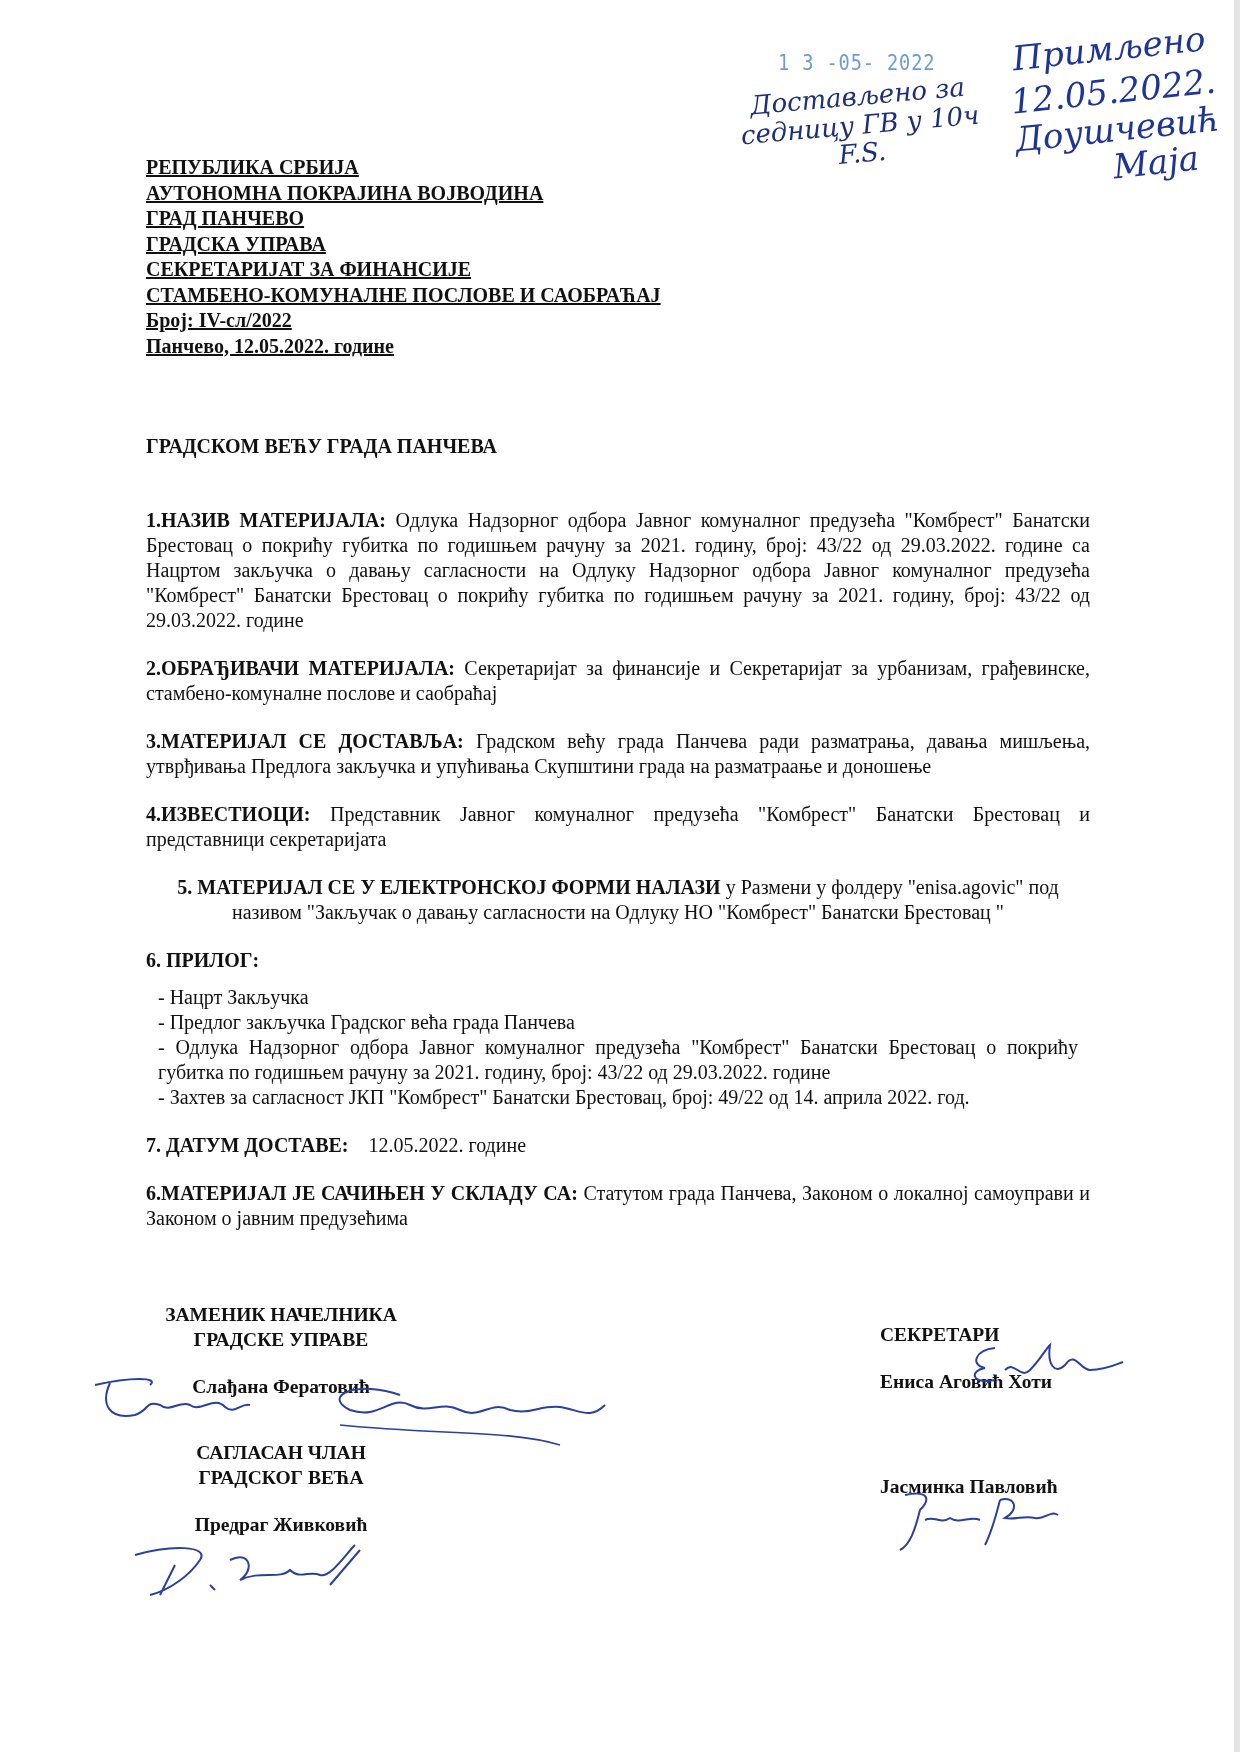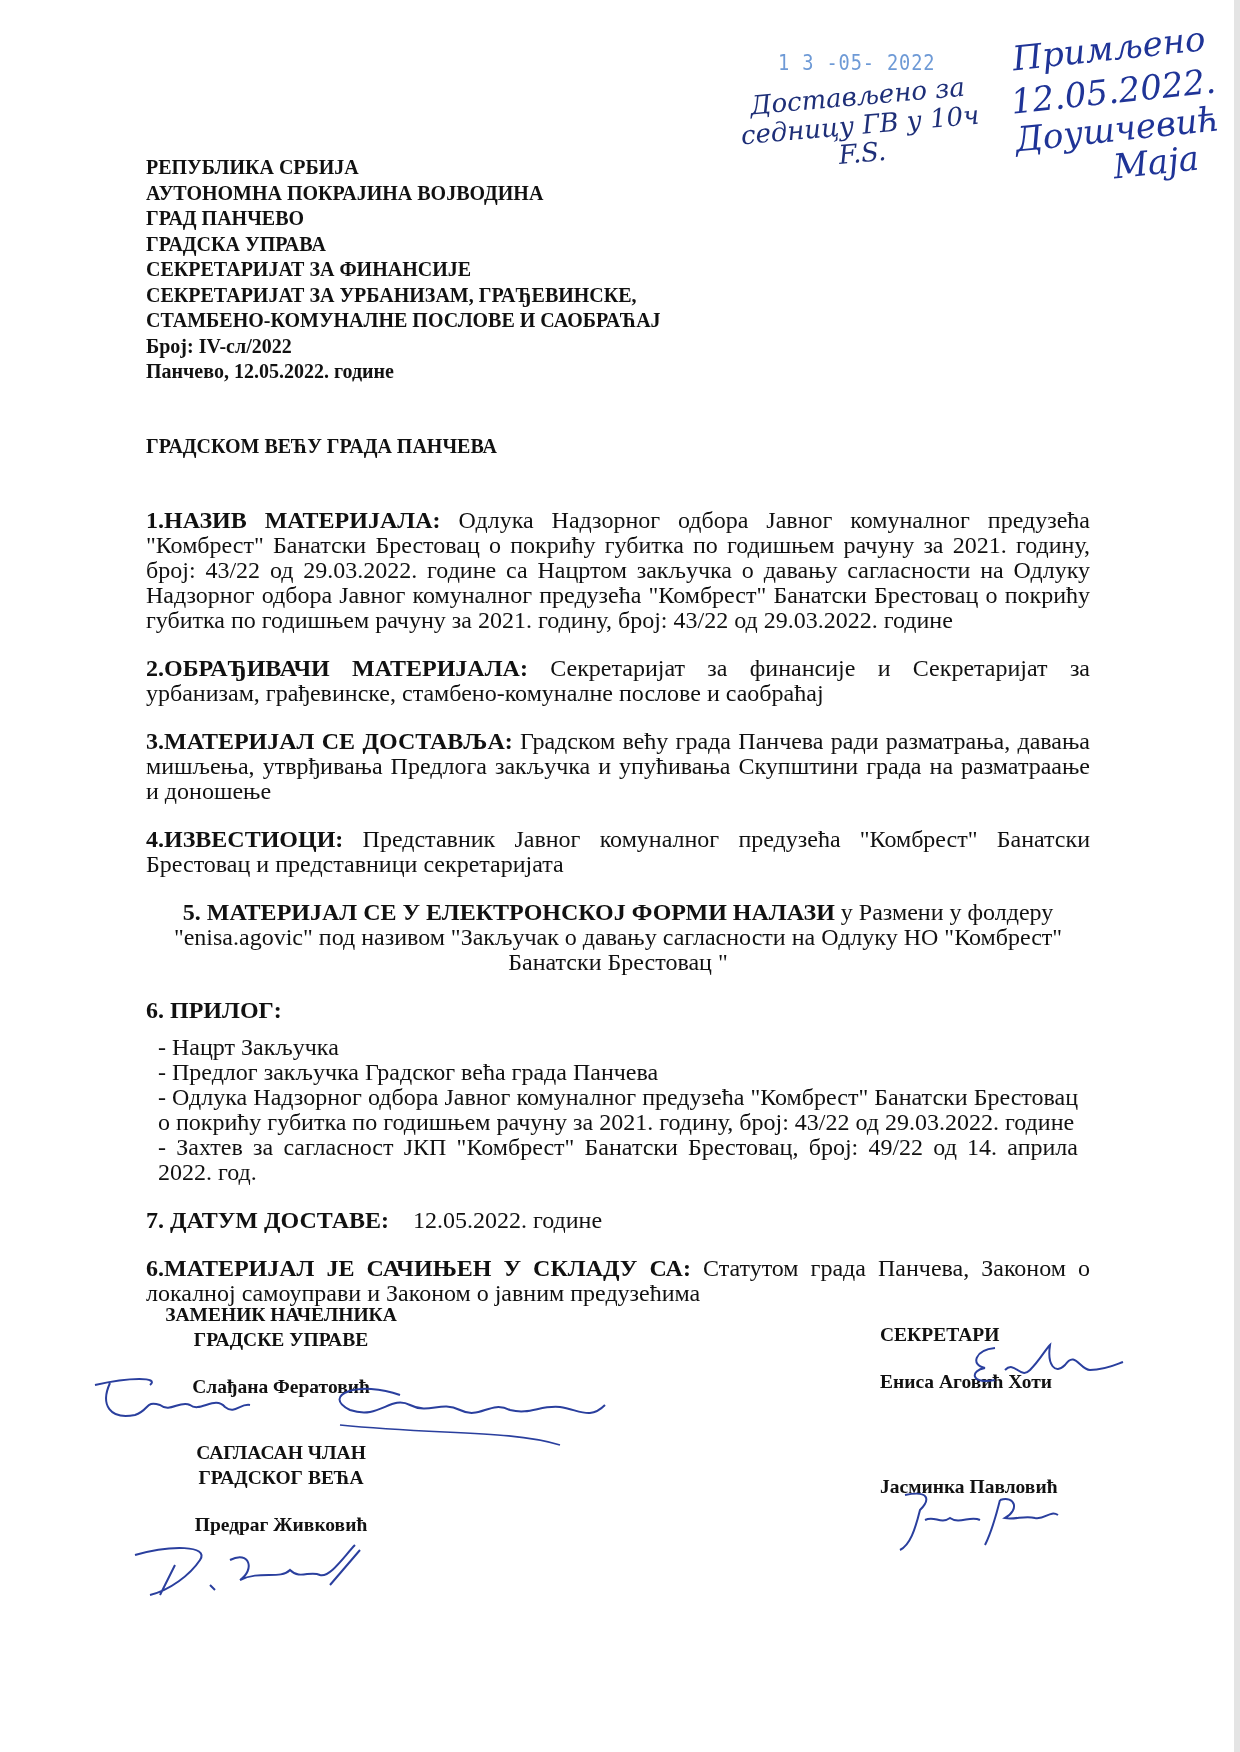--- a/index.html
+++ b/index.html
@@ -14,25 +14,25 @@
 
     
     .stamp { position: absolute; left: 778px; top: 50px; font-family: "DejaVu Sans Mono", monospace; font-size: 22px; color: #6e9ad6; letter-spacing: 1px; transform: scaleX(0.85); transform-origin: left top; }
     .hand { position: absolute; font-family: "DejaVu Serif", serif; font-style: italic; color: #1e2f78; line-height: 1.1; }
     .hand-mid { left: 720px; top: 82px; font-size: 26px; width: 280px; text-align: center; transform: rotate(-5deg); }
     .hand-right { left: 1000px; top: 30px; font-size: 34px; width: 230px; text-align: center; transform: rotate(-6deg); color: #1f3497; }
     .hand-right div:nth-child(2) { margin-top: 6px; }
 
     
     .header { position: absolute; left: 146px; top: 155px; font-weight: bold; font-size: 20px; line-height: 25.5px; }
-    .header div { white-space: nowrap; }
+    .header div { white-space: nowrap; text-decoration: underline; }
 
     .addressee { position: absolute; left: 146px; top: 435px; font-weight: bold; font-size: 20px; }
 
-    .body { position: absolute; left: 146px; top: 508px; width: 944px; font-size: 24px; line-height: 25px; }
+    .body { position: absolute; left: 146px; top: 508px; width: 944px; font-size: 20px; line-height: 25px; }
     .section { margin: 0 0 23px 0; text-align: justify; }
     .section .label { font-weight: bold; }
     .section p { margin: 0; }
     .att-list { margin: 12px; padding: 0; list-style: none; }
     .att-list li { text-align: justify; }
 
     
     .sig-left { position: absolute; left: 146px; top: 1302px; width: 270px; text-align: center; font-weight: bold; font-size: 19.5px; line-height: 25px; }
     .sig-left .name { margin-top: 22px; }
     .sig-left .title2 { margin-top: 41px; }
@@ -65,21 +65,20 @@
     <div>Доушчевић</div>
     <div style="padding-left:70px;">Маја</div>
   </div>
 
   <div class="header">
     <div>РЕПУБЛИКА СРБИЈА</div>
     <div>АУТОНОМНА ПОКРАЈИНА ВОЈВОДИНА</div>
     <div>ГРАД ПАНЧЕВО</div>
     <div>ГРАДСКА УПРАВА</div>
     <div>СЕКРЕТАРИЈАТ ЗА ФИНАНСИЈЕ</div>
-    <div>СЕКРЕТАРИЈАТ ЗА УРБАНИЗАМ, ГРАЂЕВИНСКЕ,</div>
     <div>СТАМБЕНО-КОМУНАЛНЕ ПОСЛОВЕ И САОБРАЋАЈ</div>
     <div>Број: IV-сл/2022</div>
     <div>Панчево, 12.05.2022. године</div>
   </div>
 
   <div class="addressee">ГРАДСКОМ ВЕЋУ ГРАДА ПАНЧЕВА</div>
 
   <div class="body">
     <div class="section">
       <p><span class="label">1.НАЗИВ МАТЕРИЈАЛА:</span> <span>Одлука Надзорног одбора Јавног комуналног предузећа "Комбрест" Банатски Брестовац о покрићу губитка по годишњем рачуну за 2021. годину, број: 43/22 од 29.03.2022. године са Нацртом закључка о давању сагласности на Одлуку Надзорног одбора Јавног комуналног предузећа "Комбрест" Банатски Брестовац о покрићу губитка по годишњем рачуну за 2021. годину, број: 43/22 од 29.03.2022. године</span></p>

